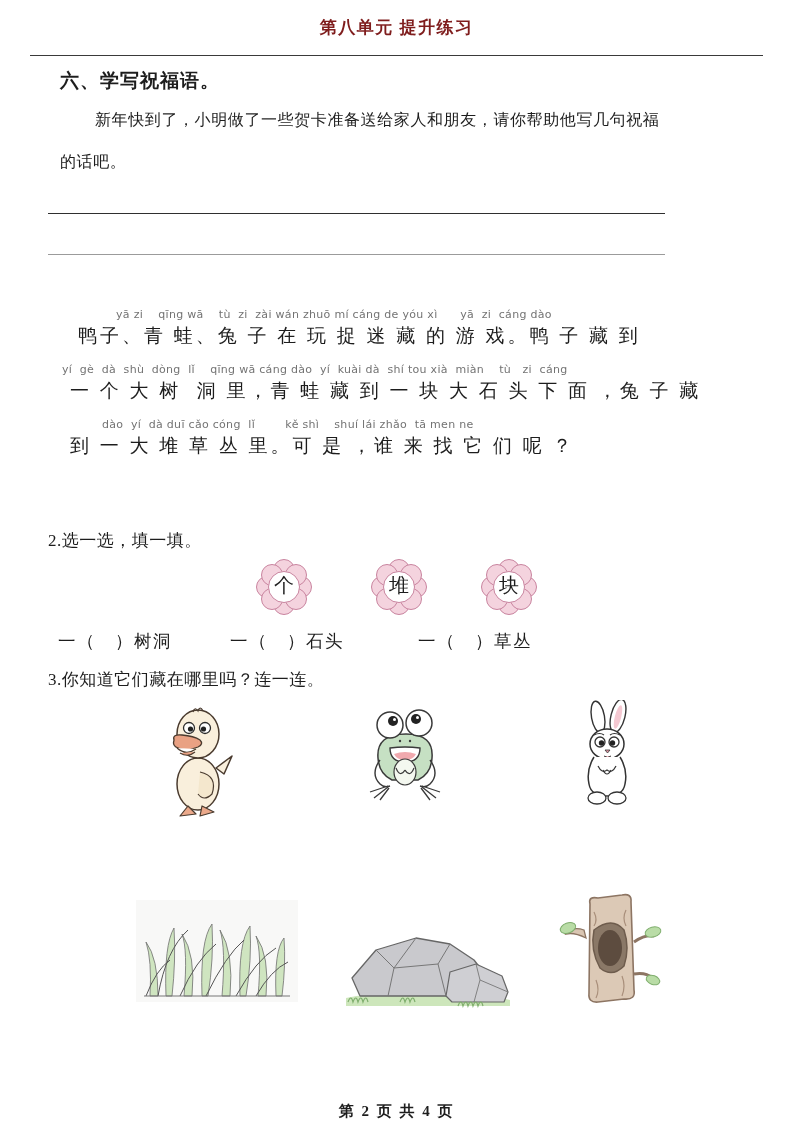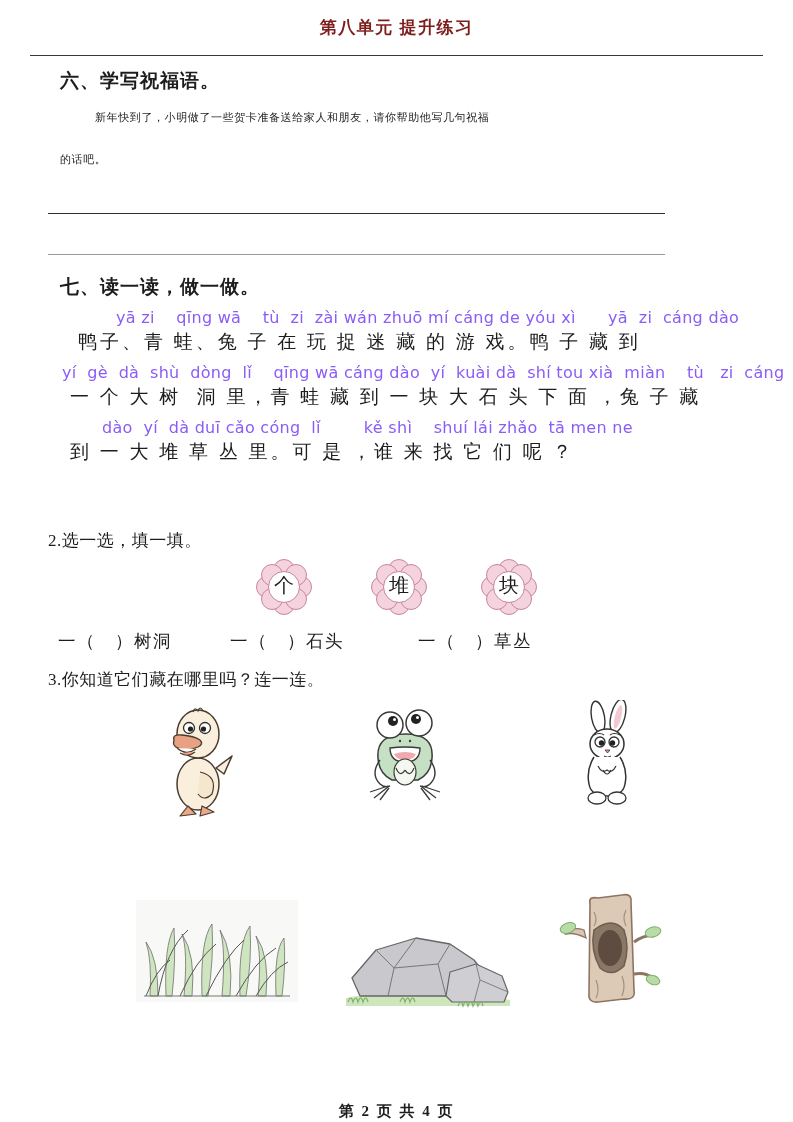--- a/index.html
+++ b/index.html
@@ -10,31 +10,31 @@
     font-family:"Liberation Serif","DejaVu Serif",serif; color:#1d1d1d;
   }
   .page-title {
     position:absolute; top:16px; left:0; width:100%; text-align:center;
     font-size:17px; font-weight:bold; color:#7f1d1d; letter-spacing:1.5px;
   }
   .hrule { position:absolute; top:55px; left:30px; width:733px; border-top:1.6px solid #3a3a3a; }
   .heading { position:absolute; font-size:19px; font-weight:bold; letter-spacing:1px; }
   .sec6-heading { top:68px; left:60px; }
   .sec7-heading { top:274px; left:60px; }
-  .para-line { position:absolute; font-size:11px; letter-spacing:0.6px; }
+  .para-line { position:absolute; font-size:16px; letter-spacing:0.6px; }
   .para-line1 { top:110px; left:95px; }
   .para-line2 { top:152px; left:60px; }
   .blank-line { position:absolute; height:0; border-top:1.4px solid #2f2f2f; }
   .blank-1 { top:213px; left:48px; width:617px; }
   .blank-2 { top:254px; left:48px; width:617px; border-top-color:#9b9b9b; }
   .passage-line { position:absolute; left:60px; width:700px; }
   .pl-1 { top:308px; } .pl-2 { top:363px; } .pl-3 { top:418px; }
   .pinyin {
     font-family:"DejaVu Sans","Liberation Sans",sans-serif;
-    font-size:16px; color:#8b5cf6; white-space:pre; letter-spacing:0.3px;
+    font-size:11px; color:#737373; white-space:pre; letter-spacing:0.3px;
   }
   .pl-1 .pinyin { padding-left:56px; }
   .pl-2 .pinyin { padding-left:2px; }
   .pl-3 .pinyin { padding-left:2px;margin-left:40px; }
   .hanzi { font-size:19px; white-space:pre; letter-spacing:3px; margin-top:2px; }
   .pl-1 .hanzi { padding-left:18px; }
   .pl-2 .hanzi { padding-left:10px; }
   .pl-3 .hanzi { padding-left:10px; }
   .question { position:absolute; left:48px; font-size:17px; letter-spacing:0.5px; }
   .q1 { top:487px; } .q2 { top:529px; } .q3 { top:668px; }
@@ -67,21 +67,20 @@
   <div class="page-title">第八单元 提升练习</div>
   <div class="hrule"></div>
 
   <div class="heading sec6-heading">六、学写祝福语。</div>
   <div class="para-line para-line1">新年快到了，小明做了一些贺卡准备送给家人和朋友，请你帮助他写几句祝福</div>
   <div class="para-line para-line2">的话吧。</div>
 
   <div class="blank-line blank-1"></div>
   <div class="blank-line blank-2"></div>
 
-  <div class="heading sec7-heading">七、读一读，做一做。</div>
 
   <div class="passage-line pl-1">
     <div class="pinyin">yā zi    qīng wā    tù  zi  zài wán zhuō mí cáng de yóu xì      yā  zi  cáng dào</div>
     <div class="hanzi">鸭子、青 蛙、兔 子 在 玩 捉 迷 藏 的 游 戏。鸭 子 藏 到</div>
   </div>
   <div class="passage-line pl-2">
     <div class="pinyin">yí  gè  dà  shù  dòng  lǐ    qīng wā cáng dào  yí  kuài dà  shí tou xià  miàn    tù   zi  cáng</div>
     <div class="hanzi">一 个 大 树  洞 里，青 蛙 藏 到 一 块 大 石 头 下 面 ，兔 子 藏</div>
   </div>
   <div class="passage-line pl-3">

